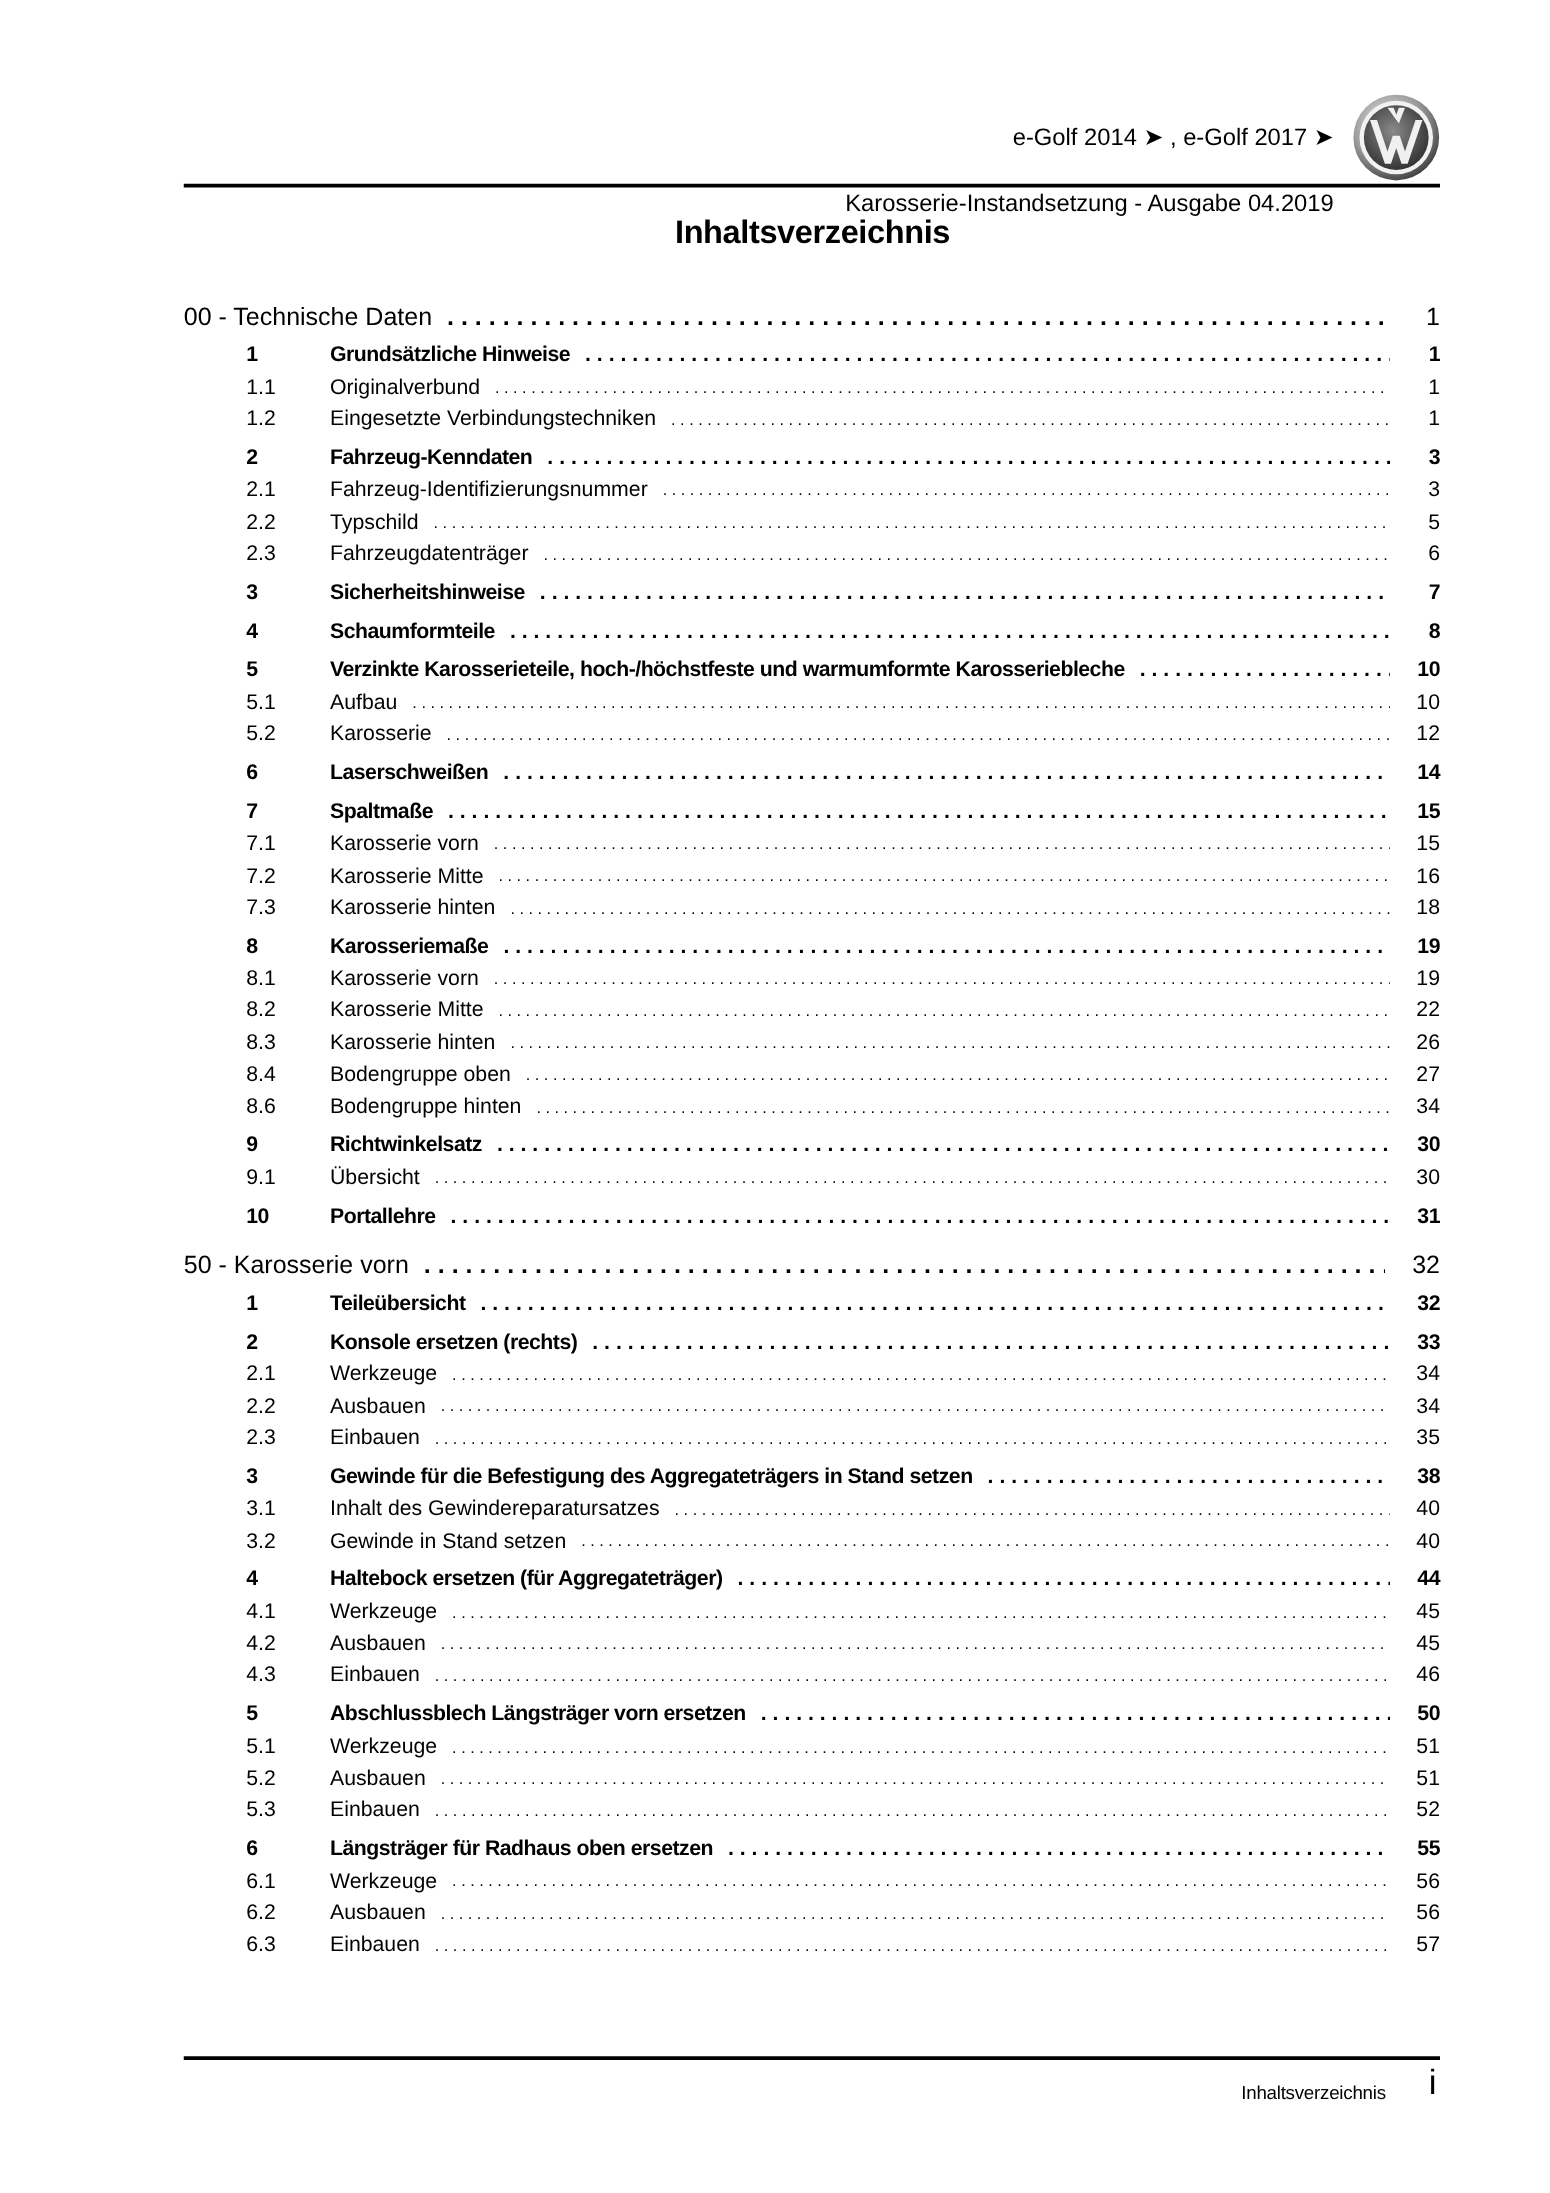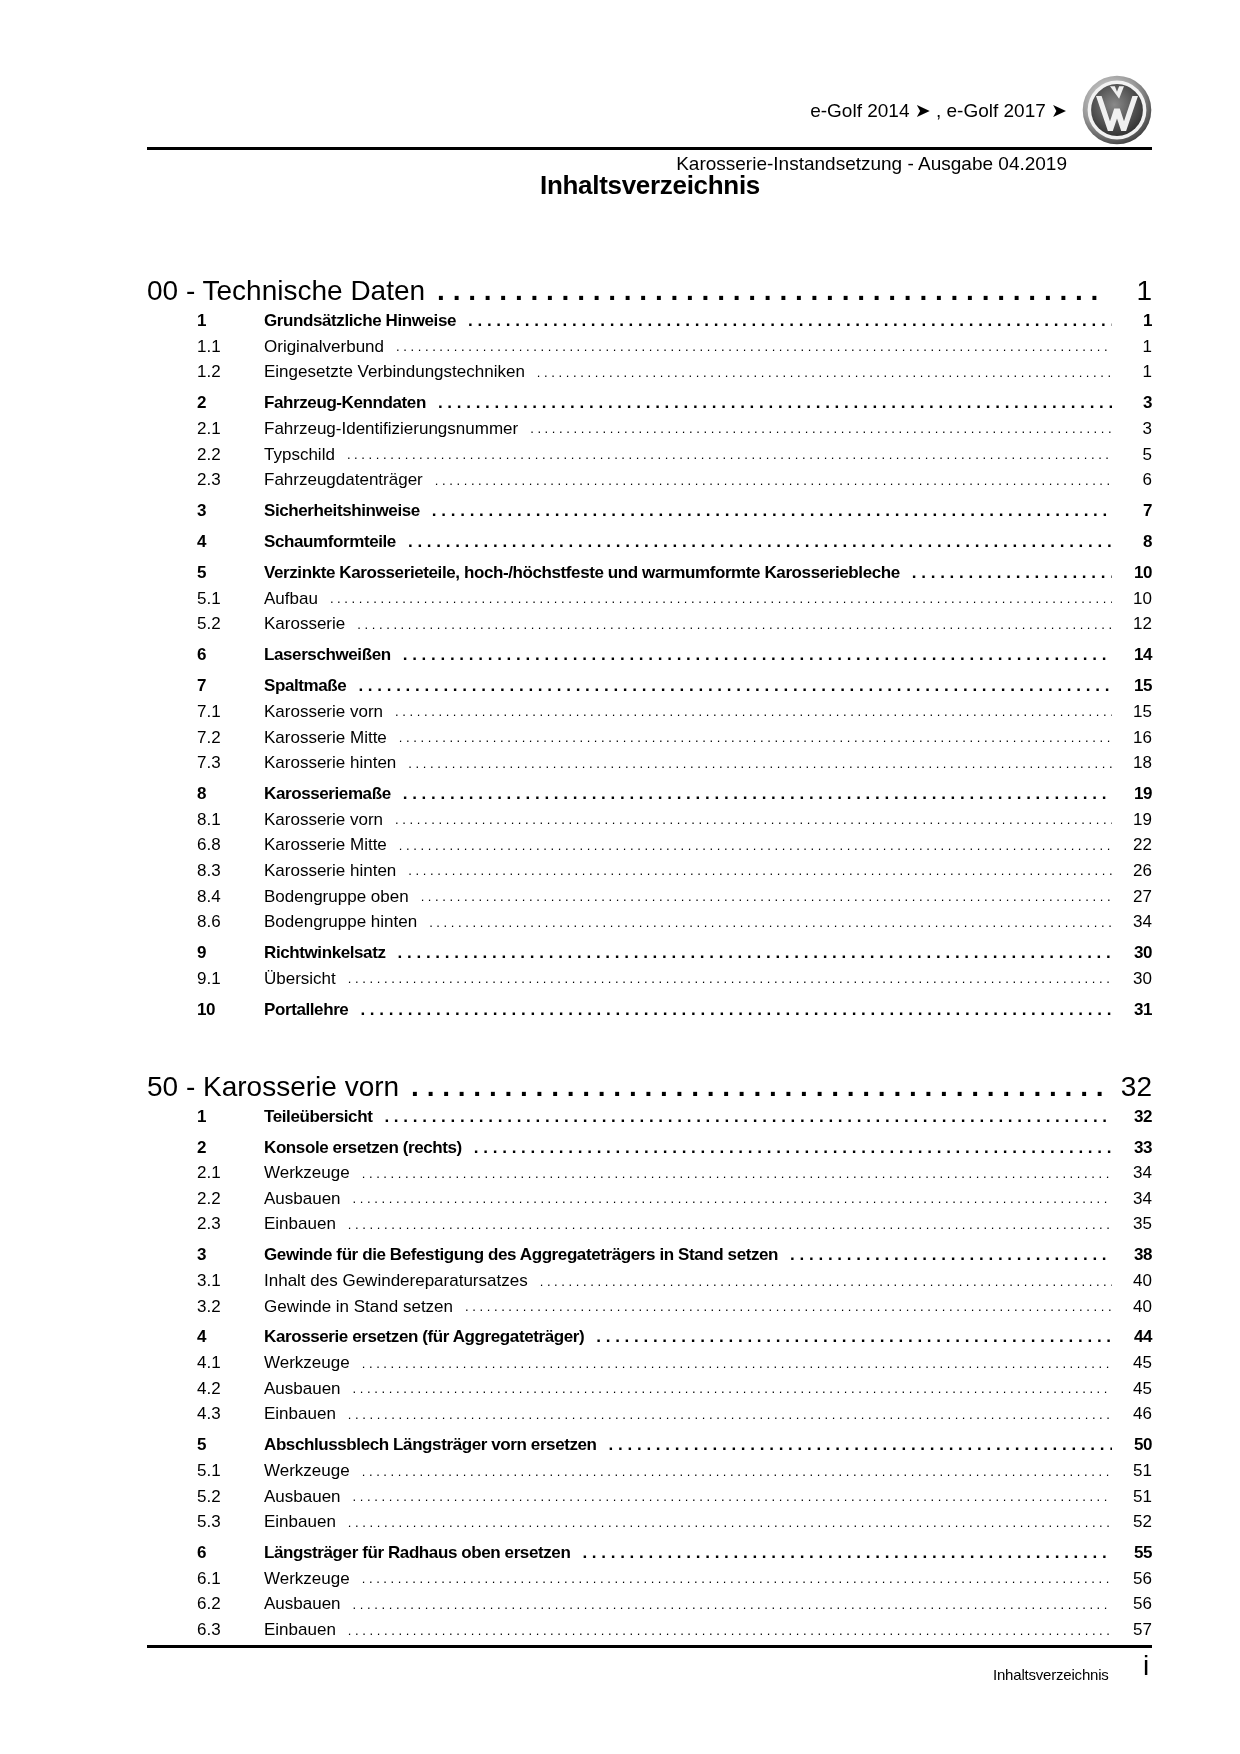--- a/index.html
+++ b/index.html
@@ -13,21 +13,21 @@
   #hr-bottom { top: 1645px; }
   .logo { position: absolute; left: 1082px; top: 75px; width: 70px; height: 70px; }
   .title { position: absolute; top: 170px; left: 0; width: 1300px; text-align: center; font-size: 26px; font-weight: bold; letter-spacing: -0.3px; }
   .toc { position: absolute; left: 147px; top: 237px; width: 1005px; }
   .row { display: flex; align-items: center; white-space: nowrap; }
   .row .num { width: 117px; padding-left: 50px; box-sizing: border-box; flex: 0 0 auto; }
   .row .label { flex: 0 0 auto; }
   .row .dots { flex: 1 1 auto; overflow: hidden; margin: 0 10px 0 12px; color: #000; letter-spacing: 0; }
   .row .dots::before { content: ". . . . . . . . . . . . . . . . . . . . . . . . . . . . . . . . . . . . . . . . . . . . . . . . . . . . . . . . . . . . . . . . . . . . . . . . . . . . . . . . . . . . . . . . . . . . . . . . . . . . . . . . . . . . . . . . . . . ."; white-space: nowrap; }
   .row .page { flex: 0 0 auto; text-align: right; min-width: 30px; }
-  .row.chapter { height: 34px; font-size: 28px; margin-top: 37px; }
+  .row.chapter { height: 34px; font-size: 20px; }
   .row.chapter .label { padding-left: 0; }
   .row.chapter .dots { font-weight: bold; margin-right: 14px; }
   .row.item { height: 26px; margin-top: 5px; font-size: 17px; font-weight: bold; letter-spacing: -0.4px; }
   .row.item .dots { letter-spacing: 0; font-weight: bold; }
   .row.sub { height: 25.6px; font-size: 17px; }
   .row.sub .dots { font-size: 13px; }
   .row.chapter + .row.item { margin-top: 0px; }
   .chapter-gap { height: 10px; }
   .footer-text { position: absolute; top: 1666px; left: 993px; font-size: 15px; letter-spacing: -0.2px; }
   .footer-page { position: absolute; top: 1650px; left: 1143px; font-size: 28px; }
@@ -176,21 +176,21 @@
       <span class="dots"></span>
       <span class="page">19</span>
     </div>
     <div class="row sub">
       <span class="num">8.1</span>
       <span class="label">Karosserie vorn</span>
       <span class="dots"></span>
       <span class="page">19</span>
     </div>
     <div class="row sub">
-      <span class="num">6.8</span>
+      <span class="num">8.2</span>
       <span class="label">Karosserie Mitte</span>
       <span class="dots"></span>
       <span class="page">22</span>
     </div>
     <div class="row sub">
       <span class="num">8.3</span>
       <span class="label">Karosserie hinten</span>
       <span class="dots"></span>
       <span class="page">26</span>
     </div>
@@ -273,21 +273,21 @@
       <span class="page">40</span>
     </div>
     <div class="row sub">
       <span class="num">3.2</span>
       <span class="label">Gewinde in Stand setzen</span>
       <span class="dots"></span>
       <span class="page">40</span>
     </div>
     <div class="row item">
       <span class="num">4</span>
-      <span class="label">Karosserie ersetzen (für Aggregateträger)</span>
+      <span class="label">Haltebock ersetzen (für Aggregateträger)</span>
       <span class="dots"></span>
       <span class="page">44</span>
     </div>
     <div class="row sub">
       <span class="num">4.1</span>
       <span class="label">Werkzeuge</span>
       <span class="dots"></span>
       <span class="page">45</span>
     </div>
     <div class="row sub">

